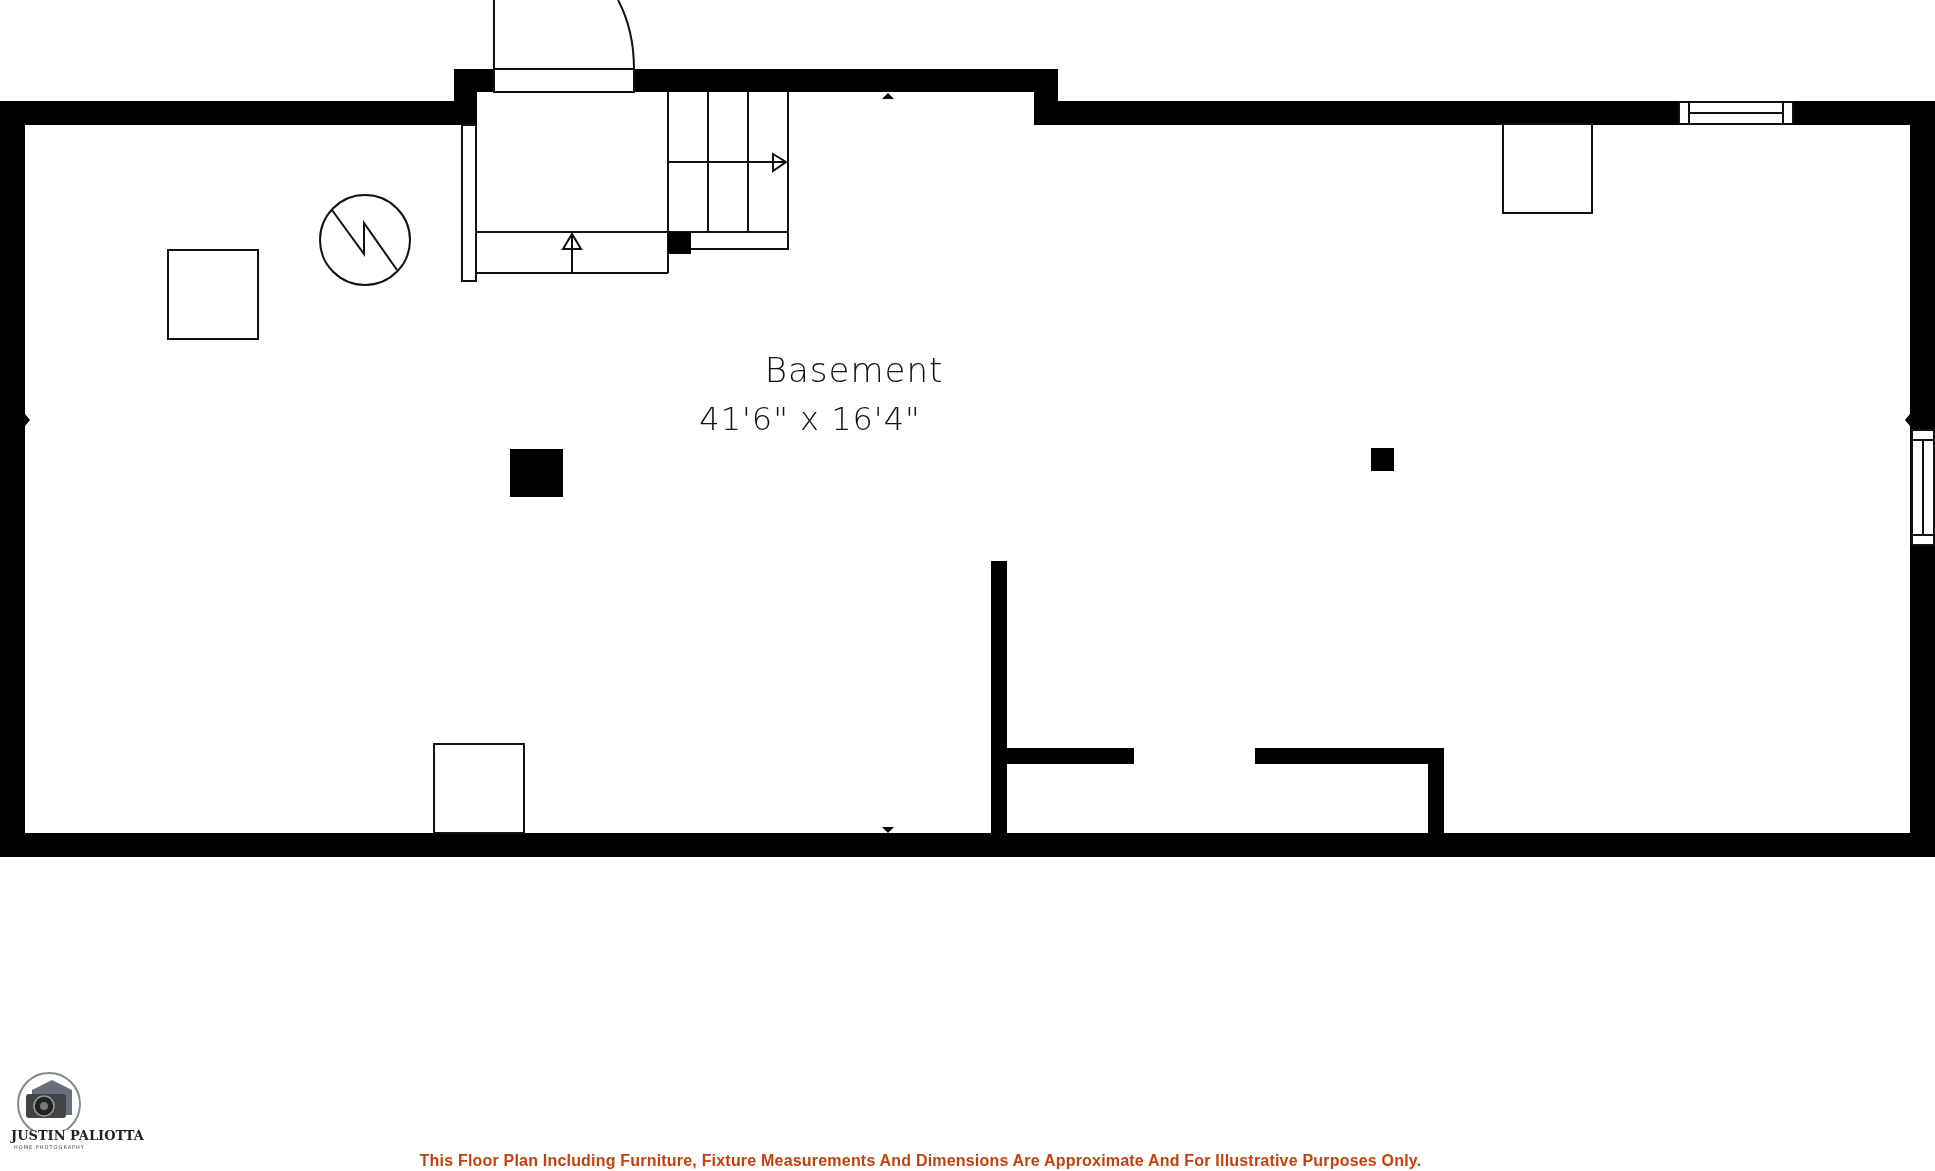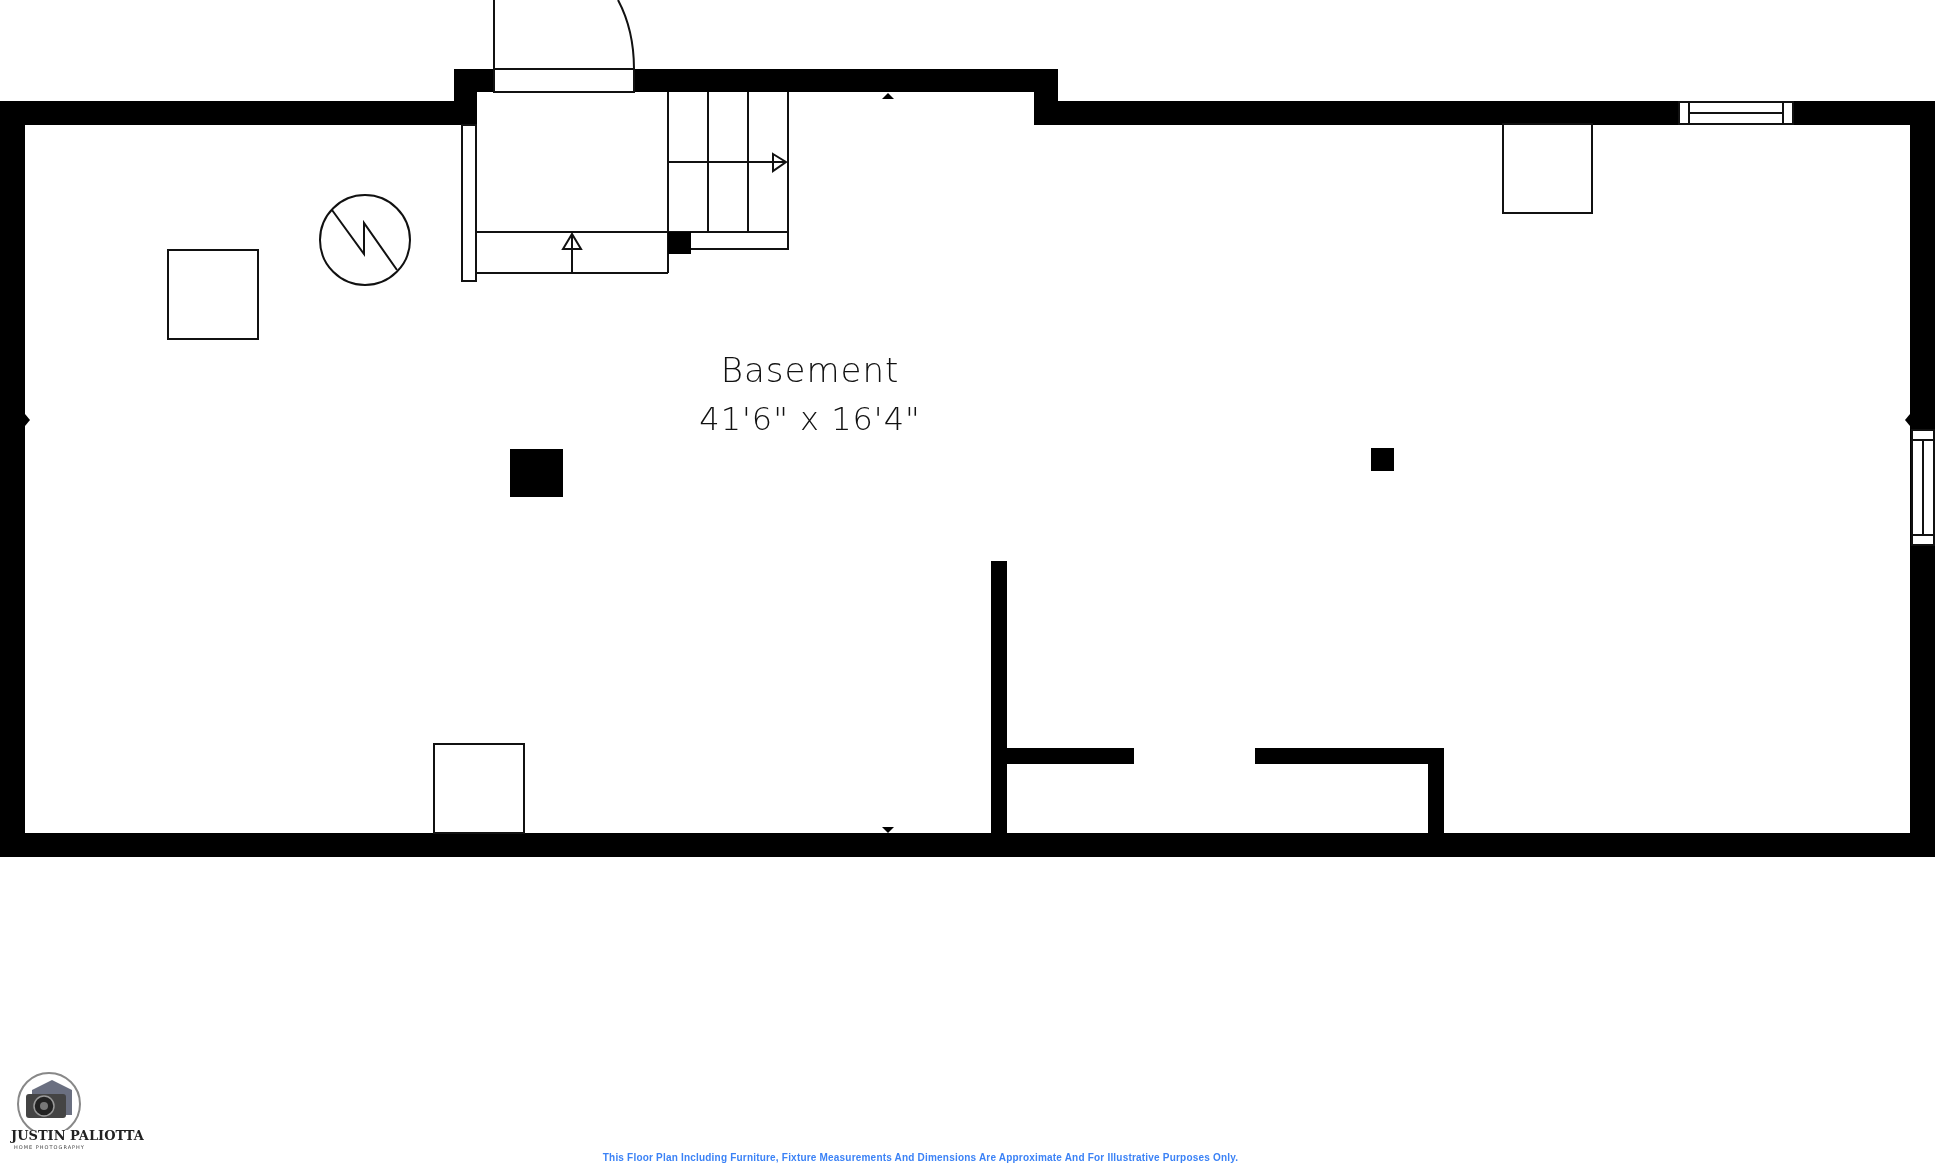--- a/index.html
+++ b/index.html
@@ -1,21 +1,21 @@
 <!DOCTYPE html>
 <html><head>
 <meta charset="utf-8">
 <style>
   html,body{margin:0;padding:0;background:#fff;}
   body{width:1935px;height:1171px;position:relative;overflow:hidden;font-family:"Liberation Sans",sans-serif;}
   svg{position:absolute;left:0;top:0;}
   .room-label{position:absolute;left:0;width:1620px;text-align:center;color:#111;font-family:"DejaVu Sans",sans-serif;font-weight:300;letter-spacing:1px;}
-  #room-name{top:350px;font-size:34px;}
+  #room-name{top:350px;font-size:34px;padding-left:44px;}
   #room-dims{top:400px;font-size:32px;}
-  #disclaimer{position:absolute;left:0;width:1841px;top:1152px;text-align:center;font-size:10px;font-weight:bold;color:#3b82f6;font-family:"Liberation Sans Narrow","Liberation Sans",sans-serif;letter-spacing:0.2px;}
+  #disclaimer{position:absolute;left:0;width:1841px;top:1152px;text-align:center;font-size:16px;font-weight:bold;color:#c2410c;font-family:"Liberation Sans Narrow","Liberation Sans",sans-serif;letter-spacing:0.2px;}
   #logo{position:absolute;left:2px;top:1070px;width:95px;height:90px;}
   #logo .brand{position:absolute;left:0;top:58px;width:95px;text-align:center;font-family:"DejaVu Serif",serif;font-size:13px;font-weight:bold;color:#222;white-space:nowrap;margin-left:9px;}
   #logo .sub{position:absolute;left:0;top:74px;width:95px;text-align:center;font-family:"DejaVu Sans",sans-serif;font-size:5px;color:#444;letter-spacing:1px;}
 </style>
 </head>
 <body>
 
 <svg width="1935" height="1171" viewBox="0 0 1935 1171" xmlns="http://www.w3.org/2000/svg">
 
   <g fill="#000">

